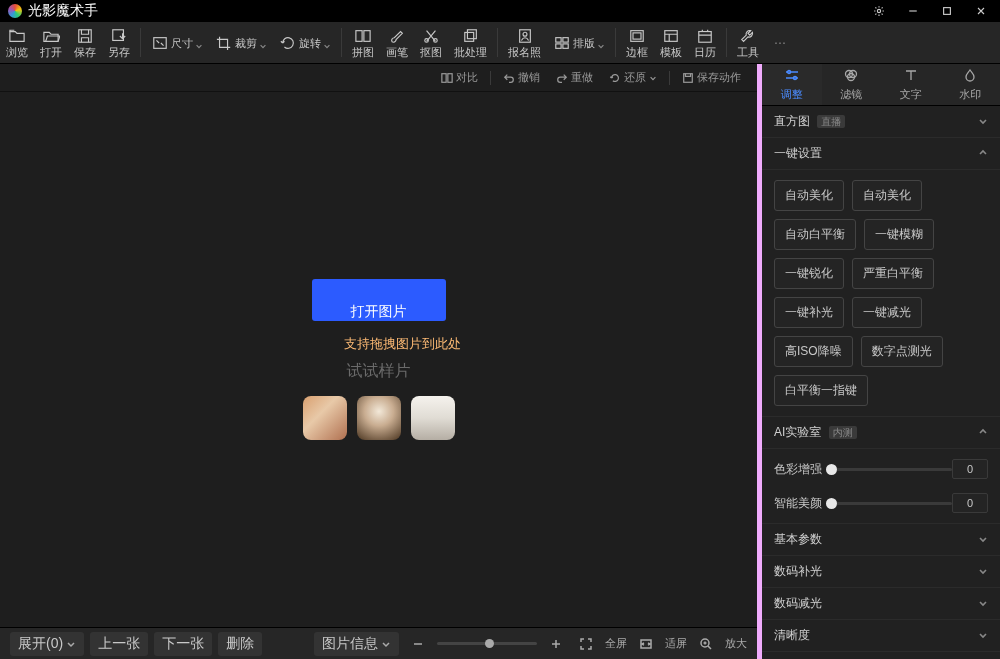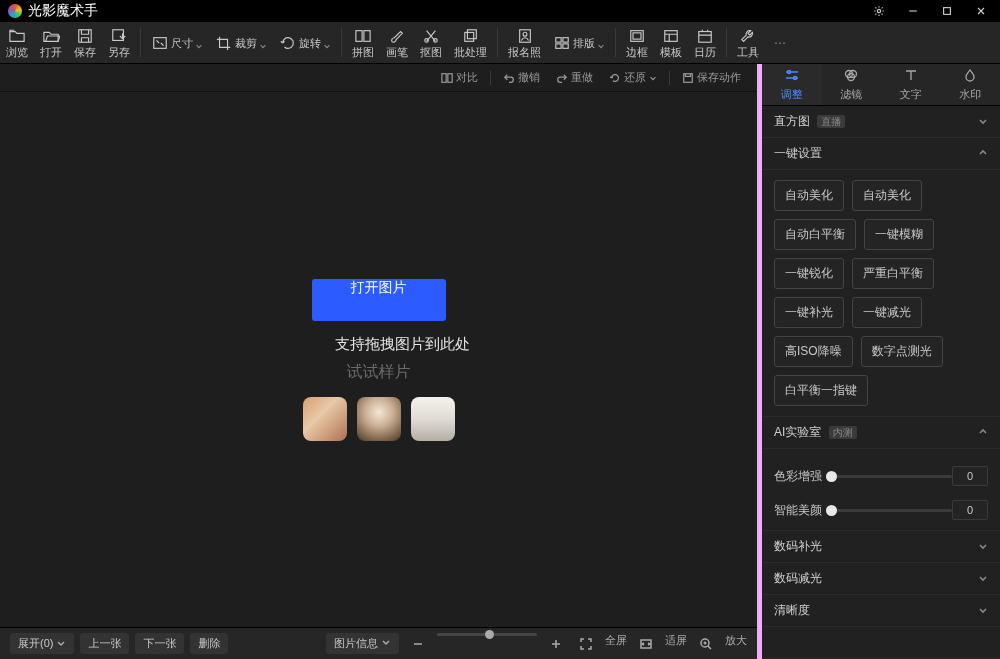--- a/index.html
+++ b/index.html
@@ -70,43 +70,43 @@
 .cabtn svg { width:12px; height:12px; stroke:#9a9a9a; fill:none; stroke-width:1.4; }
 .cabtn .caret svg { width:8px; height:8px; }
 .ca-sep { width:1px; height:14px; background:#3a3a3a; margin:0 2px; }
 
 .canvas-body {
   flex:1; display:flex; flex-direction:column; align-items:center; justify-content:center;
   gap:14px; background:#1e1e1e;
 }
 .open-btn {
   width:134px; height:42px; background:#2c5bff;
-  display:flex; align-items:flex-start; justify-content:center;
+  display:flex; align-items:flex-end; justify-content:center;
   color:#fff; font-size:14px; border-radius:3px; cursor:pointer;
 }
-.dnd-hint { color:#e5e5e5; font-size:15px;margin-left:48px; }
+.dnd-hint { color:#fdba74; font-size:13px;margin-left:48px; }
 .sample-hint { color:#6a6a6a; font-size:16px; margin-top:-6px; }
 .samples { display:flex; gap:10px; }
 .sample {
   width:44px; height:44px; border-radius:8px; overflow:hidden; cursor:pointer;
   background:#333;
 }
 .sample.s1 { background: linear-gradient(135deg,#d9a070 0%, #e8c9a8 40%, #b07050 100%); }
 .sample.s2 { background: radial-gradient(circle at 50% 35%, #f2e8d8 0%, #c9ad91 40%, #4b3520 100%); }
 .sample.s3 { background: linear-gradient(180deg,#f5f2ed 0%, #e0dcd4 50%, #b5aea4 100%); }
 
 .zoombar {
   height:32px; background:#262626; border-top:1px solid #000;
   display:flex; align-items:center; padding:0 10px; gap:8px;
 }
 .zoombar .left { display:flex; gap:6px; }
-.zoombar .right { margin-left:auto; display:flex; align-items:flex-start; gap:8px; }
+.zoombar .right { margin-left:auto; display:flex; align-items:center; gap:8px; }
 .zbtn {
   padding:3px 8px; background:#333; border-radius:3px; cursor:pointer;
-  font-size:11px; color:#c8c8c8; display:flex; align-items:center; gap:3px;
+  font-size:14px; color:#c8c8c8; display:flex; align-items:center; gap:3px;
 }
 .zbtn .caret svg, .zbtn svg { width:10px; height:10px; stroke:#aaa; fill:none; stroke-width:1.5; }
 .zicon { width:22px; height:22px; display:flex; align-items:center; justify-content:center; cursor:pointer; }
 .zicon svg { width:14px; height:14px; stroke:#aaa; fill:none; stroke-width:1.5; }
 .zslider {
   width:100px; height:3px; background:#444; border-radius:2px; position:relative;
 }
 .zslider .dot { position:absolute; left:48%; top:-3px; width:9px; height:9px; border-radius:50%; background:#aaa; }
 
 
@@ -139,21 +139,21 @@
 .section-hd .chev svg { width:10px; height:10px; stroke:#888; fill:none; stroke-width:1.6; }
 .section-body { padding:10px 12px; border-bottom:1px solid #2b2b2b; }
 
 .chip-grid { display:flex; flex-wrap:wrap; gap:8px; }
 .chip {
   padding:6px 10px; border:1px solid #444; border-radius:3px;
   font-size:12px; color:#c8c8c8; cursor:pointer; background:#242424;
 }
 
 .srow {
-  display:flex; align-items:center; margin-bottom:14px;margin-top:7px;
+  display:flex; align-items:center; margin-bottom:14px;
 }
 .srow:last-child { margin-bottom:0; }
 .srow .slabel { width:52px; font-size:12px; color:#c8c8c8; }
 .srow .track {
   flex:1; height:3px; background:#3a3a3a; border-radius:2px; position:relative;
 }
 .srow .thumb {
   position:absolute; left:0; top:-4px; width:11px; height:11px;
   border-radius:50%; background:#e8e8e8;
 }
@@ -598,20 +598,26 @@
         <div class="srow">
           <div class="slabel">智能美颜</div>
           <div class="track">
               <div class="thumb"></div>
             </div>
           <div class="val">0</div>
         </div>
       </div>
 
       <div class="section-hd">
+        <span>基本参数</span>
+        <div class="chev"><svg viewBox="0 0 10 10">
+              <path d="M2 4l3 3 3-3"></path>
+            </svg></div>
+      </div>
+      <div class="section-hd">
         <span>数码补光</span>
         <div class="chev"><svg viewBox="0 0 10 10">
               <path d="M2 4l3 3 3-3"></path>
             </svg></div>
       </div>
       <div class="section-hd">
         <span>数码减光</span>
         <div class="chev"><svg viewBox="0 0 10 10">
               <path d="M2 4l3 3 3-3"></path>
             </svg></div>

